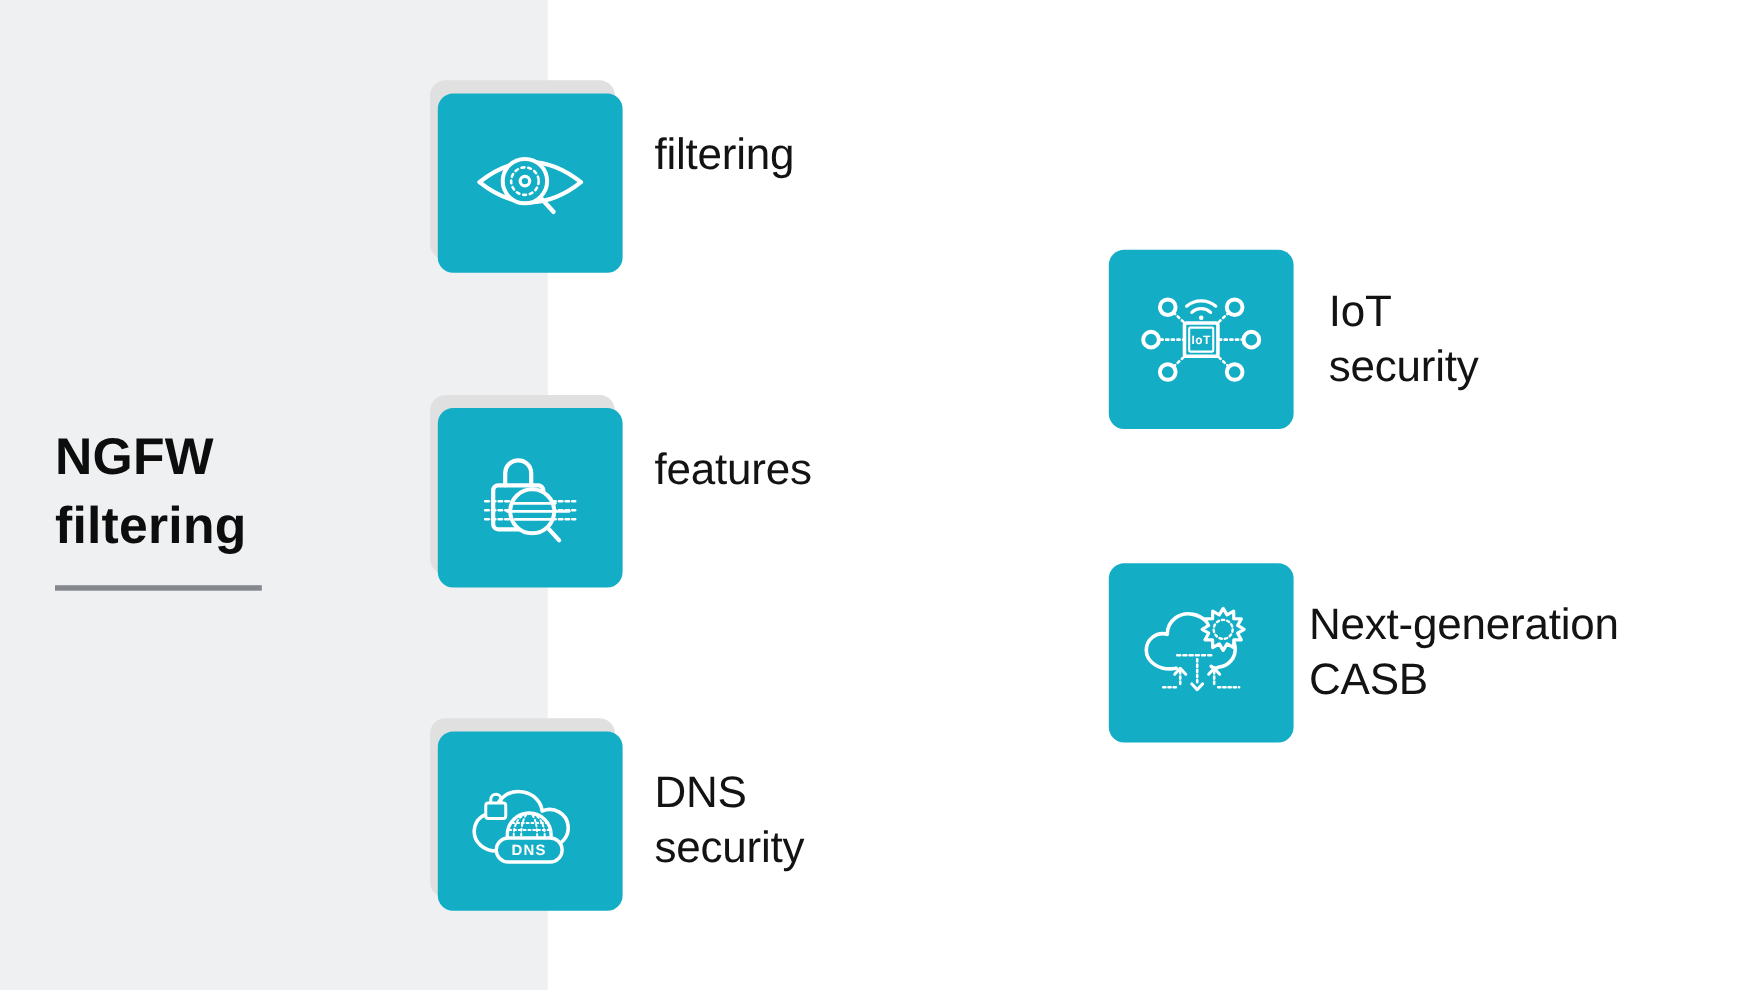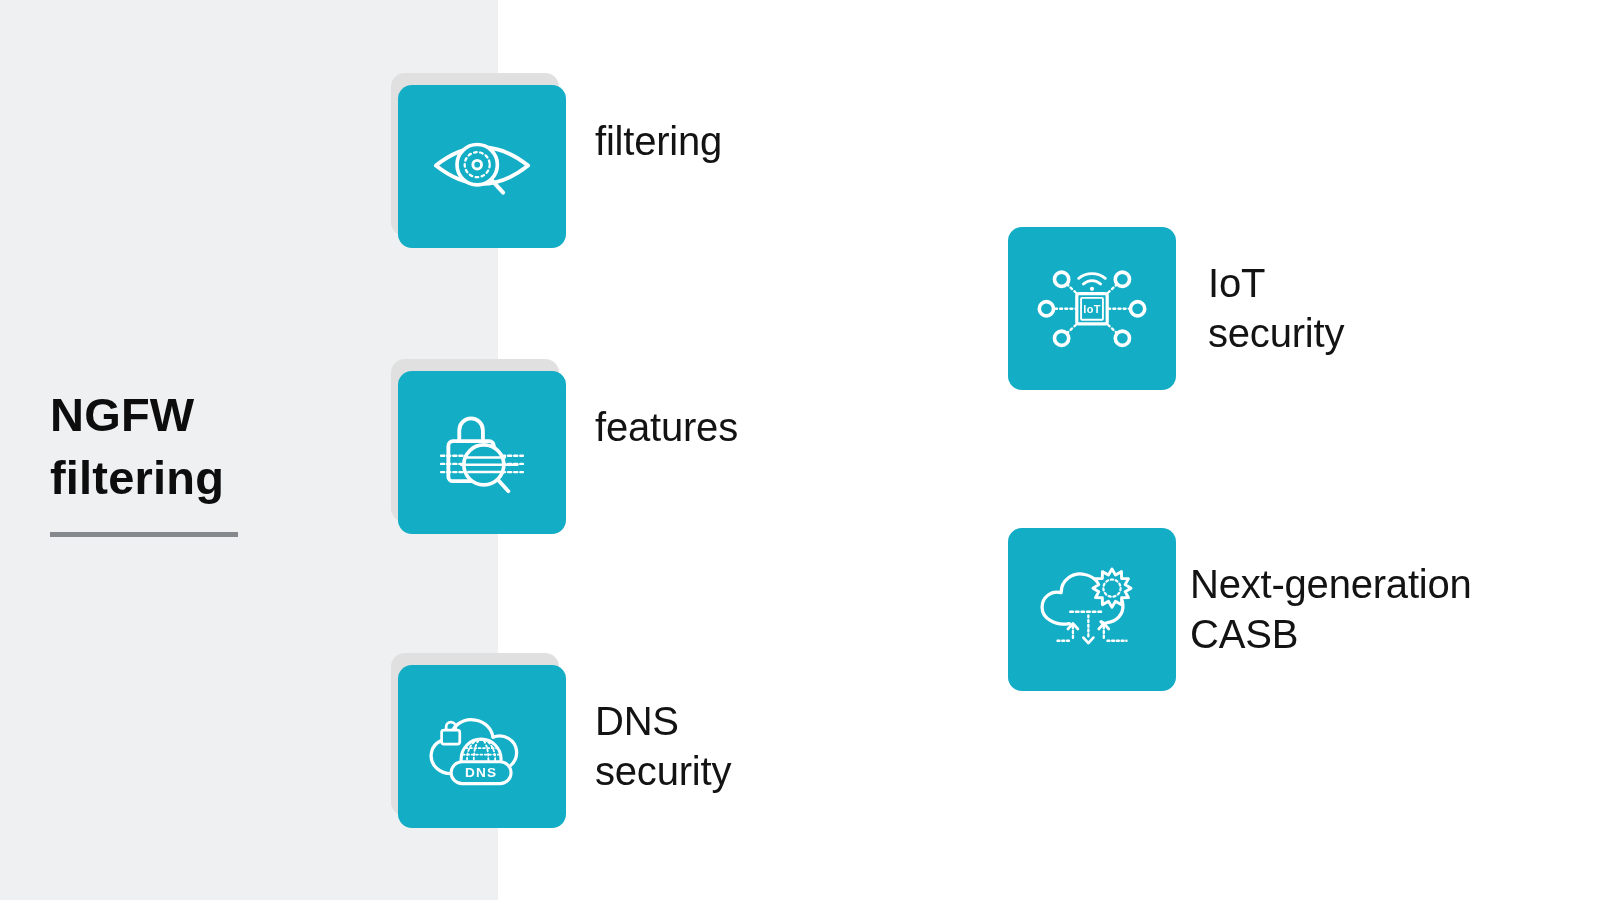--- a/index.html
+++ b/index.html
@@ -20,21 +20,21 @@
   }
   .divider {
     position:absolute; left:50px; top:532px; width:188px; height:5px;
     background: var(--divider, #85888d);
   }
   .feature { position:absolute; width:168px; height:163px; }
   #f-atp  { left:398px;  top:85px;  }
   #f-url  { left:398px;  top:371px; }
   #f-dns  { left:398px;  top:665px; }
   #f-iot  { left:1008px; top:227px;text-decoration:underline; }
-  #f-casb { left:1008px; top:512px;margin-top:16px; }
+  #f-casb { left:1008px; top:512px; }
   .shadow-card {
     position:absolute; left:-7px; top:-12px; width:168px; height:163px;
     background: var(--shadow, #dfe0df); border-radius:14px;
   }
   .card {
     position:absolute; left:0; top:0; width:168px; height:163px;
     background: var(--card, #14adc6); border-radius:14px;
     display:flex; align-items:center; justify-content:center;
   }
   .label {

